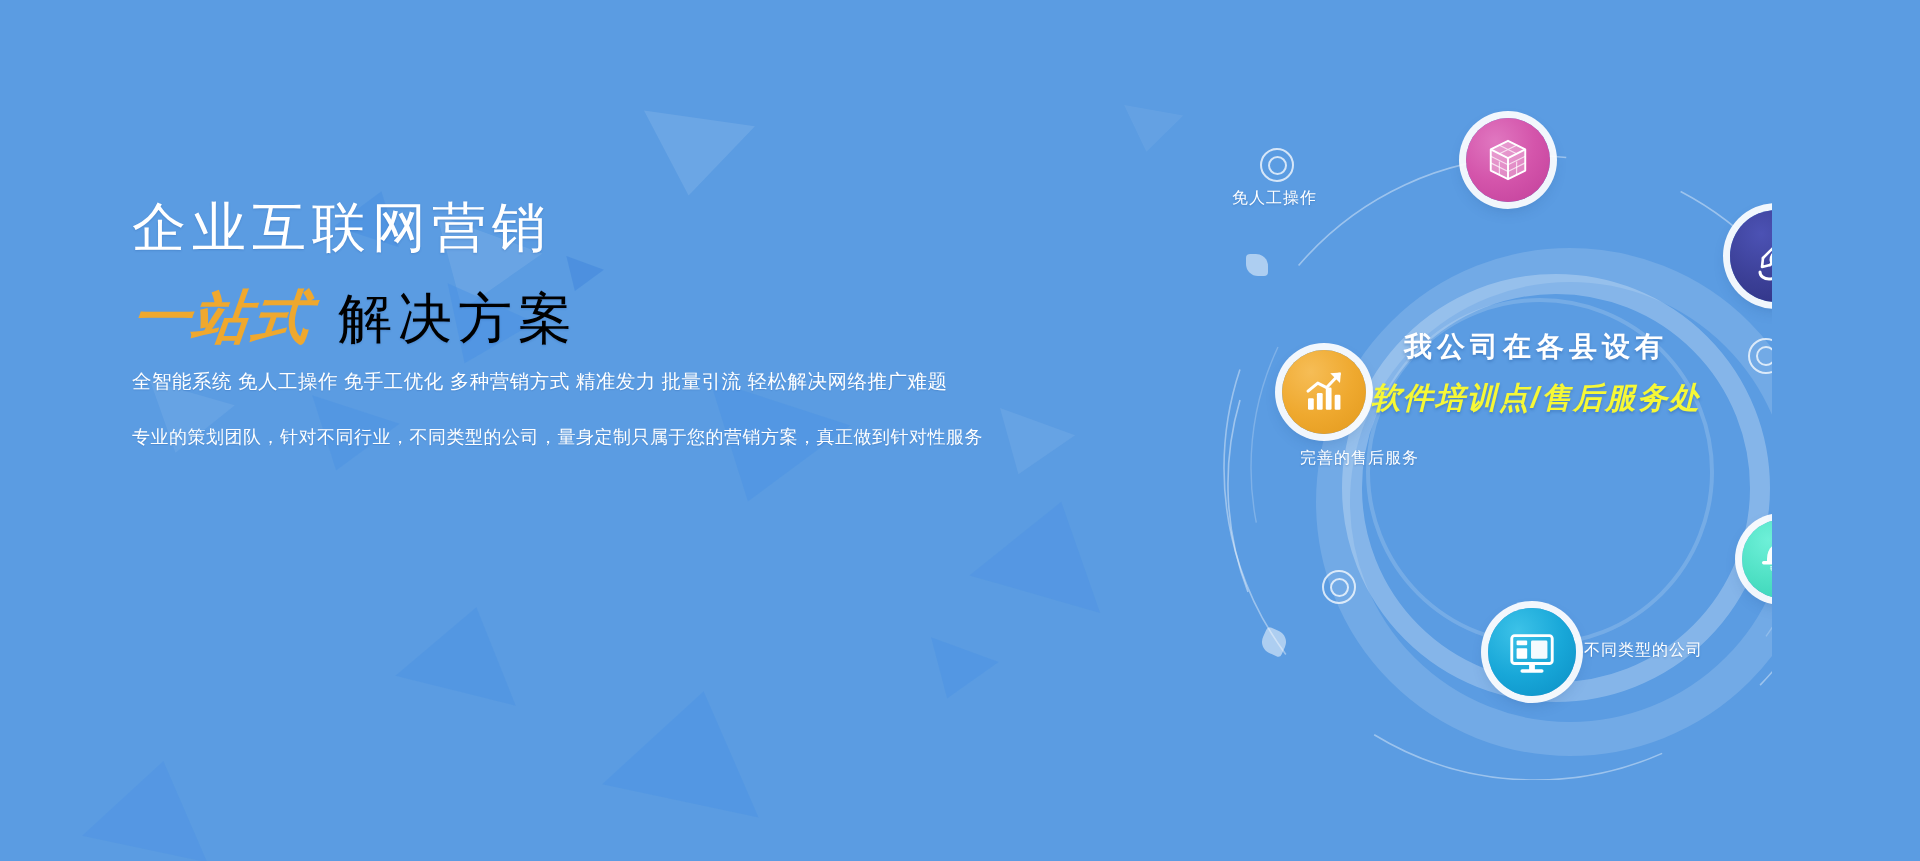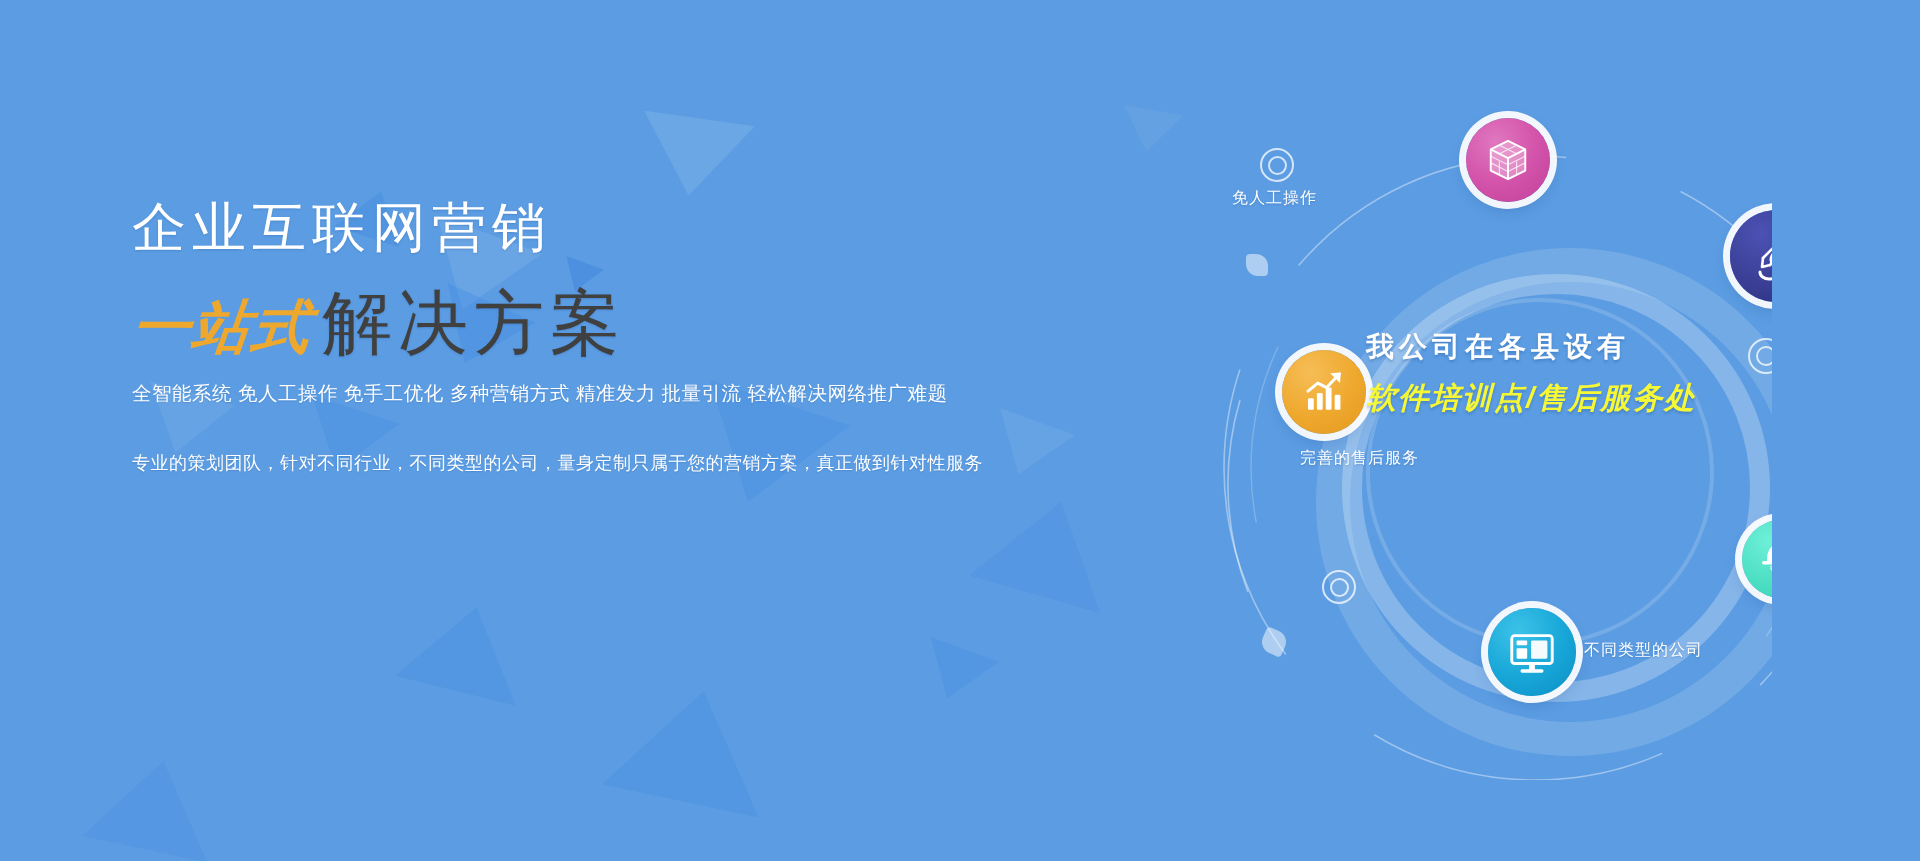--- a/index.html
+++ b/index.html
@@ -9,26 +9,26 @@
   
   .tri{position:absolute;width:0;height:0;pointer-events:none;}
 
   
   #copy{position:absolute;left:132px;top:200px;width:920px;}
   #headline1{font-size:54px;line-height:1;color:#ffffff;letter-spacing:6px;font-weight:400;
              text-shadow:0 1px 2px rgba(30,80,150,.25);}
   #headline2{margin-top:34px;font-size:0;line-height:1;white-space:nowrap;}
   #hl2-orange{display:inline-block;font-size:58px;color:#efa82e;font-style:italic;font-weight:700;
               letter-spacing:2px;transform:skewX(-6deg);}
-  #hl2-white{display:inline-block;font-size:70px;color:#404040;letter-spacing:6px;margin-left:10px;
+  #hl2-white{display:inline-block;font-size:54px;color:#000000;letter-spacing:6px;margin-left:26px;
              text-shadow:0 1px 2px rgba(30,80,150,.25);}
   .subline{color:#ffffff;font-size:19.5px;letter-spacing:.5px;white-space:nowrap;
            text-shadow:0 1px 1px rgba(30,80,150,.22);}
   #sub1{margin-top:22px;}
-  #sub2{margin-top:44px;font-size:18px;}
+  #sub2{margin-top:30px;font-size:18px;}
 
   
   #graphic{position:absolute;left:1080px;top:100px;width:800px;height:680px;}
 
   .ring{position:absolute;border-radius:50%;}
   #ring-outer{left:236px;top:148px;width:440px;height:440px;
               border:34px solid rgba(255,255,255,.14);}
   #ring-mid{left:262px;top:174px;width:388px;height:388px;
             border:20px solid rgba(255,255,255,.26);}
   #ring-inner{left:286px;top:198px;width:340px;height:340px;
@@ -45,21 +45,21 @@
   .target i{display:block;border-radius:50%;border:2.5px solid rgba(255,255,255,.75);}
 
   
   .pin{position:absolute;background:rgba(255,255,255,.5);border-radius:4px 12px 4px 12px;}
 
   
   .lbl{position:absolute;color:#ffffff;font-size:16px;white-space:nowrap;letter-spacing:1px;
        text-shadow:0 1px 2px rgba(30,80,150,.3);}
 
   
-  #center-text{position:absolute;left:286px;top:228px;width:340px;}
+  #center-text{position:absolute;left:286px;top:228px;width:340px;text-align:center;}
   #center-line1{font-family:"Liberation Serif","DejaVu Serif",serif;font-weight:700;font-size:28px;
                 color:#ffffff;letter-spacing:5px;text-shadow:0 2px 3px rgba(30,80,150,.35);}
   #center-line2{margin-top:12px;font-family:Liberation Sans, sans-serif;font-weight:700;
                 font-size:30px;color:#f6f836;letter-spacing:2px;font-style:italic;
                 text-shadow:0 2px 3px rgba(30,80,150,.35);}
 </style>
 </head>
 <body>
 
 <div id="banner">

